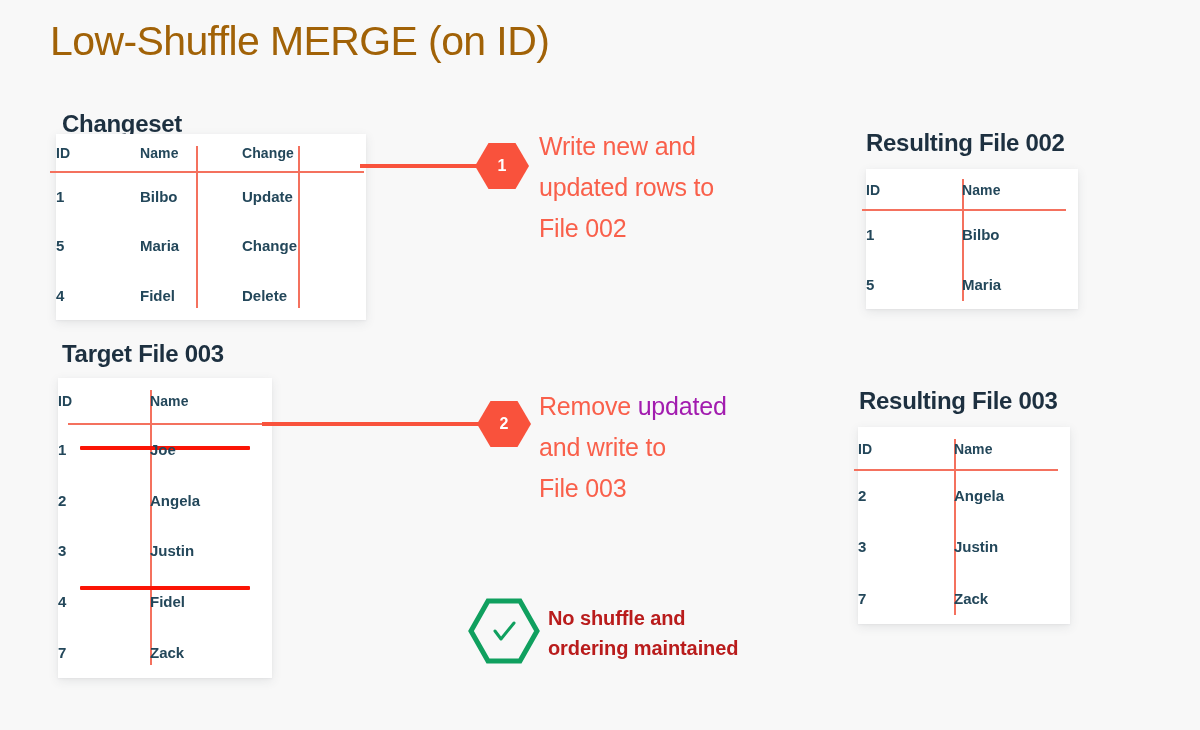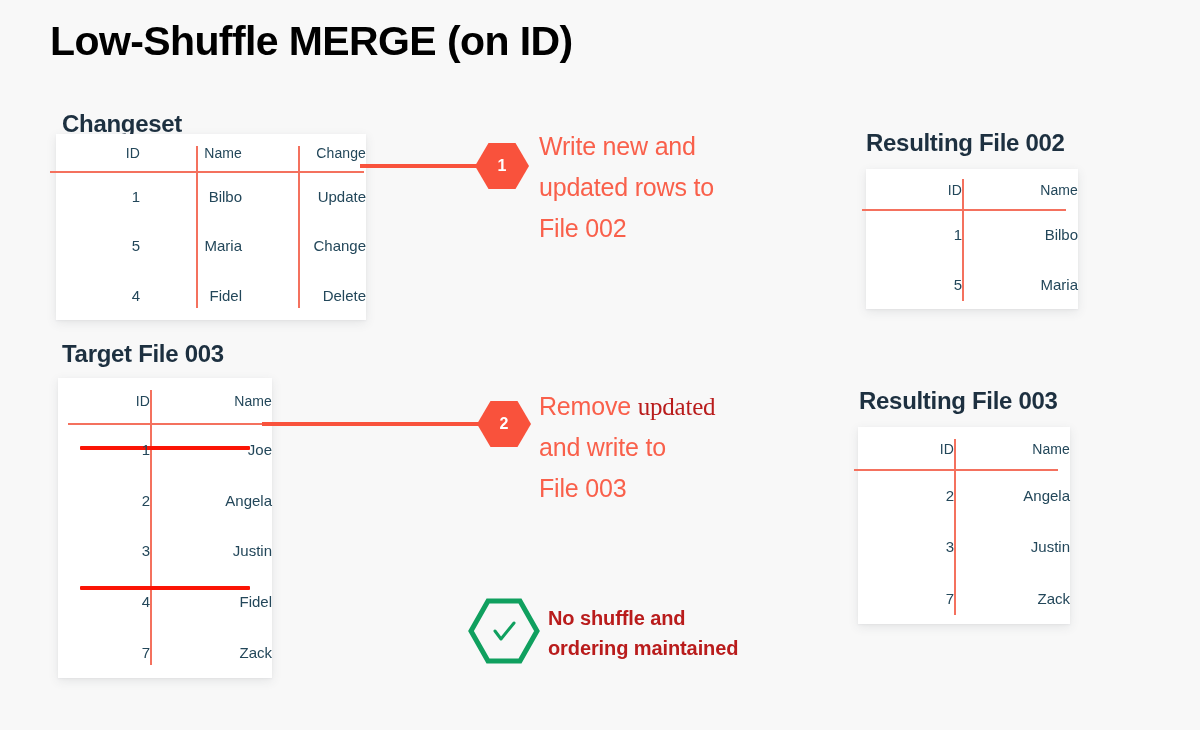--- a/index.html
+++ b/index.html
@@ -18,23 +18,23 @@
     background: #f8f8f8;
     overflow: hidden;
   }
 
   
   .page-title {
     position: absolute;
     left: 50px;
     top: 18px;
     font-size: 41px;
-    font-weight: 700;
+    font-weight: 400;
     letter-spacing: -0.6px;
-    color: #000000;
+    color: #a16207;
     white-space: nowrap;
   }
   .section-title {
     position: absolute;
     font-size: 24px;
     font-weight: 700;
     letter-spacing: -0.3px;
     color: #1d3040;
     white-space: nowrap;
   }
@@ -49,23 +49,23 @@
     background: #ffffff;
     box-shadow: 0 3px 10px rgba(60,70,80,0.10), 0 1px 2px rgba(60,70,80,0.06);
   }
   .tbl {
     position: relative;
     width: 100%;
     height: 100%;
     border-collapse: collapse;
   }
   .tbl td, .tbl th {
-    text-align: right;
+    text-align: left;
     color: #23475a;
-    font-weight: 400;
+    font-weight: 700;
     padding: 0;
     position: relative;
   }
   .tbl th {
     font-size: 14px;
     letter-spacing: 0.1px;
   }
   .tbl td {
     font-size: 15px;
   }
@@ -123,22 +123,21 @@
   
   .callout {
     position: absolute;
     font-size: 25px;
     line-height: 41px;
     color: #f9604b;
     font-weight: 400;
     letter-spacing: -0.2px;
   }
   .callout .emph {
-    color: #b91c1c;
-    font-family: Liberation Serif, serif;
+    color: #a21caf;
   }
   .note {
     position: absolute;
     font-size: 20px;
     line-height: 30px;
     font-weight: 700;
     color: #b91c1c;
     letter-spacing: -0.1px;
   }
 </style>

